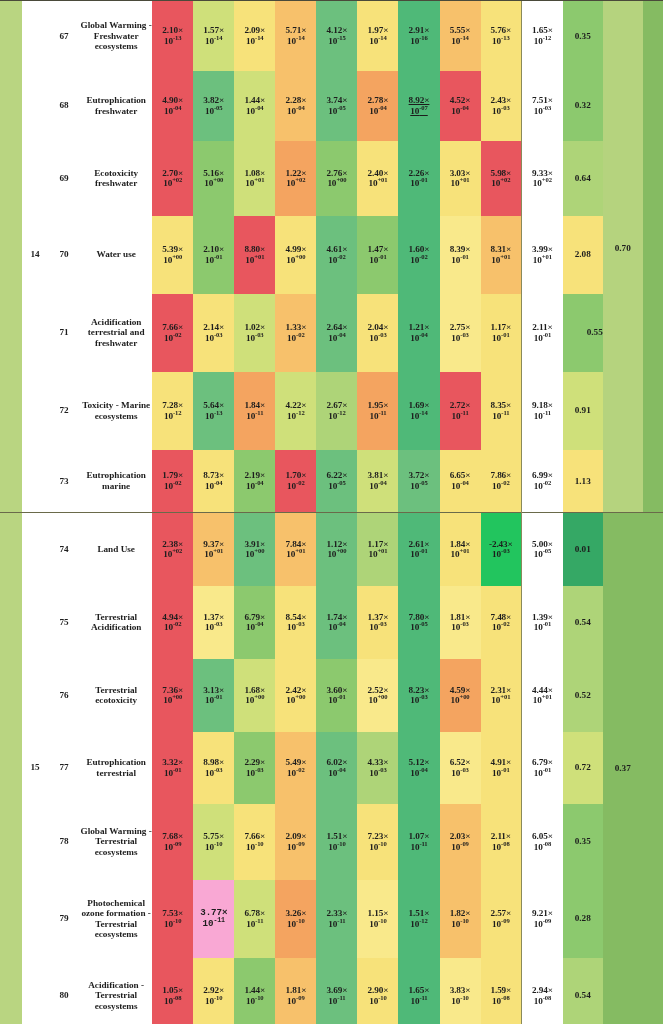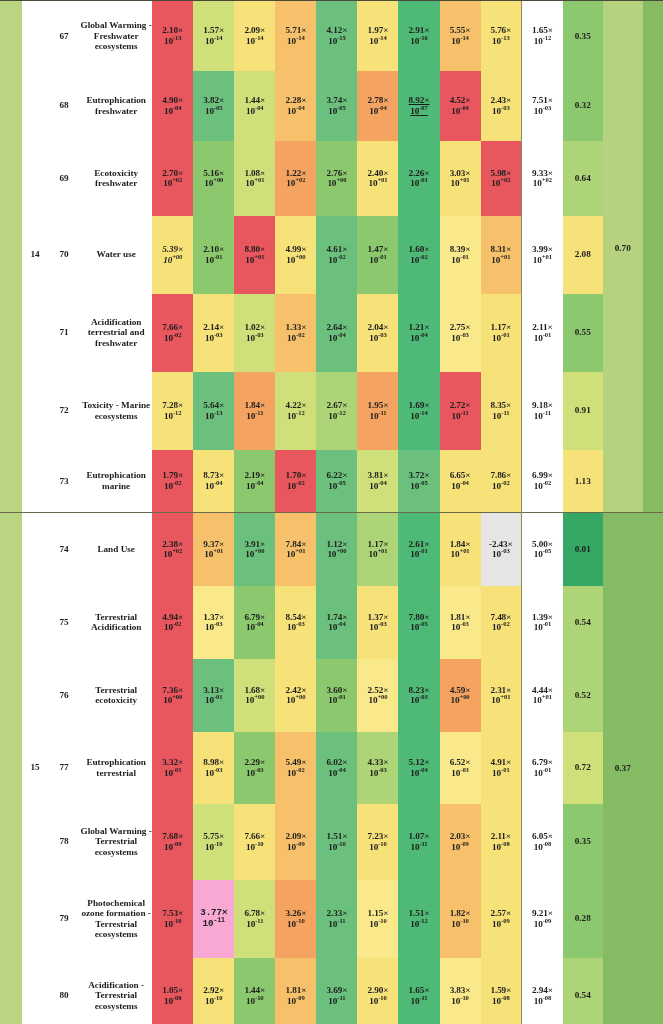--- a/index.html
+++ b/index.html
@@ -253,21 +253,21 @@
             <span class="mant">9.33×</span>
             <span class="expwrap">10<sup>+02</sup></span>
           </td>
           <td class="score" style="background: rgb(174, 212, 120);">0.64</td>
         </tr>
         <tr style="height: 78px;">
           <td class="pad-left"></td>
           <td class="grp-num">14</td>
           <td class="row-num">70</td>
           <td class="row-name">Water use</td>
-          <td class="dcell" style="background: rgb(247, 226, 122); font-style: italic;">
+          <td class="dcell" style="background: rgb(247, 226, 122);">
             <span class="mant">5.39×</span>
             <span class="expwrap">10<sup>+00</sup></span>
           </td>
           <td class="dcell" style="background: rgb(140, 201, 110);">
             <span class="mant">2.10×</span>
             <span class="expwrap">10<sup>-01</sup></span>
           </td>
           <td class="dcell" style="background: rgb(232, 86, 94);">
             <span class="mant">8.80×</span>
             <span class="expwrap">10<sup>+01</sup></span>
@@ -340,21 +340,21 @@
             <span class="expwrap">10<sup>-03</sup></span>
           </td>
           <td class="dcell" style="background: rgb(247, 226, 122);">
             <span class="mant">1.17×</span>
             <span class="expwrap">10<sup>-01</sup></span>
           </td>
           <td class="dcell sep-left" style="background: rgb(255, 255, 255);">
             <span class="mant">2.11×</span>
             <span class="expwrap">10<sup>-01</sup></span>
           </td>
-          <td class="score" style="background: rgb(140, 201, 110);">0.55</td>
+          <td class="score" style="background: rgb(140, 201, 110); text-align: right;">0.55</td>
         </tr>
         <tr style="height: 78px;">
           <td class="pad-left"></td>
           <td class="cell-white"></td>
           <td class="row-num">72</td>
           <td class="row-name">Toxicity - Marine ecosystems</td>
           <td class="dcell" style="background: rgb(247, 226, 122);">
             <span class="mant">7.28×</span>
             <span class="expwrap">10<sup>-12</sup></span>
           </td>
@@ -473,21 +473,21 @@
             <span class="expwrap">10<sup>+01</sup></span>
           </td>
           <td class="dcell" style="background: rgb(79, 185, 120);">
             <span class="mant">2.61×</span>
             <span class="expwrap">10<sup>-01</sup></span>
           </td>
           <td class="dcell" style="background: rgb(247, 226, 122);">
             <span class="mant">1.84×</span>
             <span class="expwrap">10<sup>+01</sup></span>
           </td>
-          <td class="dcell" style="background: #e5e5e5;">
+          <td class="dcell" style="background: #22c55e;">
             <span class="mant">-2.43×</span>
             <span class="expwrap">10<sup>-03</sup></span>
           </td>
           <td class="dcell sep-left" style="background: rgb(255, 255, 255);">
             <span class="mant">5.00×</span>
             <span class="expwrap">10<sup>-05</sup></span>
           </td>
           <td class="score" style="background: rgb(53, 168, 101);">0.01</td>
           <td class="gscore" rowspan="7" style="background: rgb(133, 187, 98); vertical-align: middle;">
             <div style="position: relative; top: -5.5px;">0.37</div>

